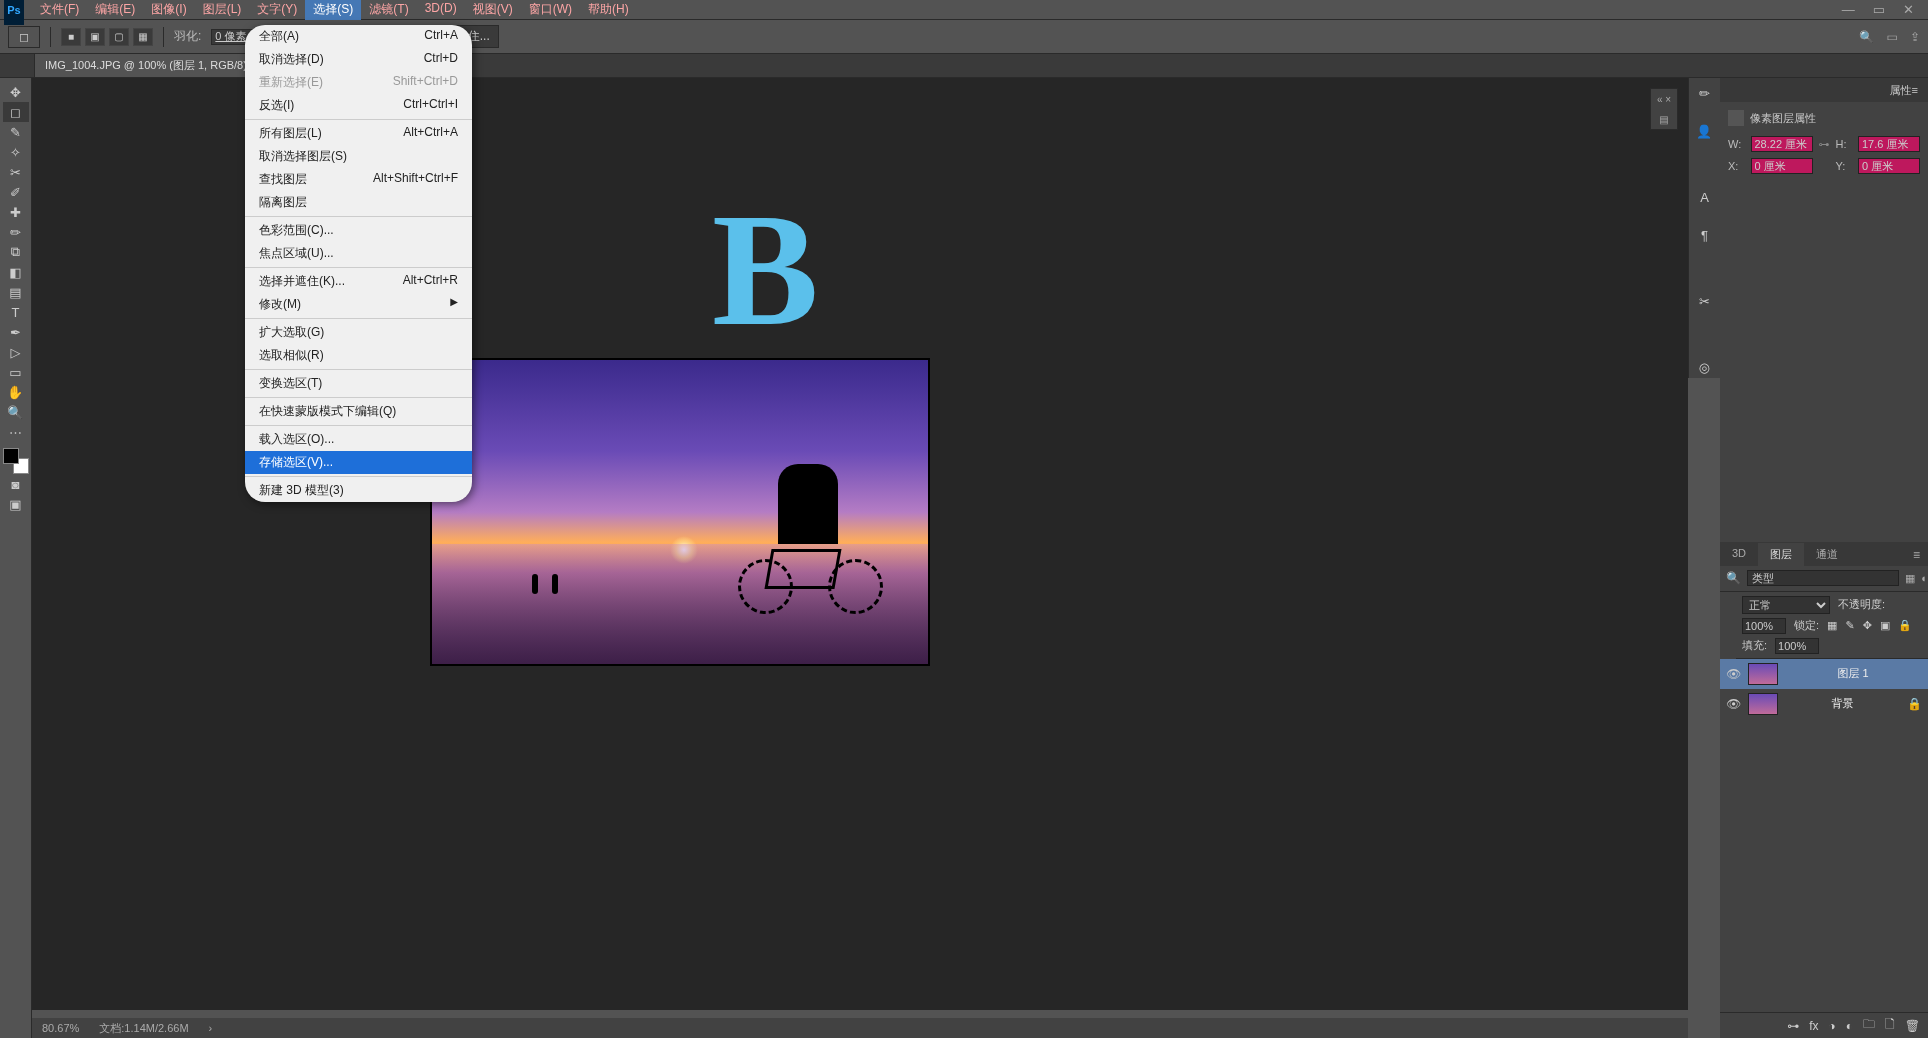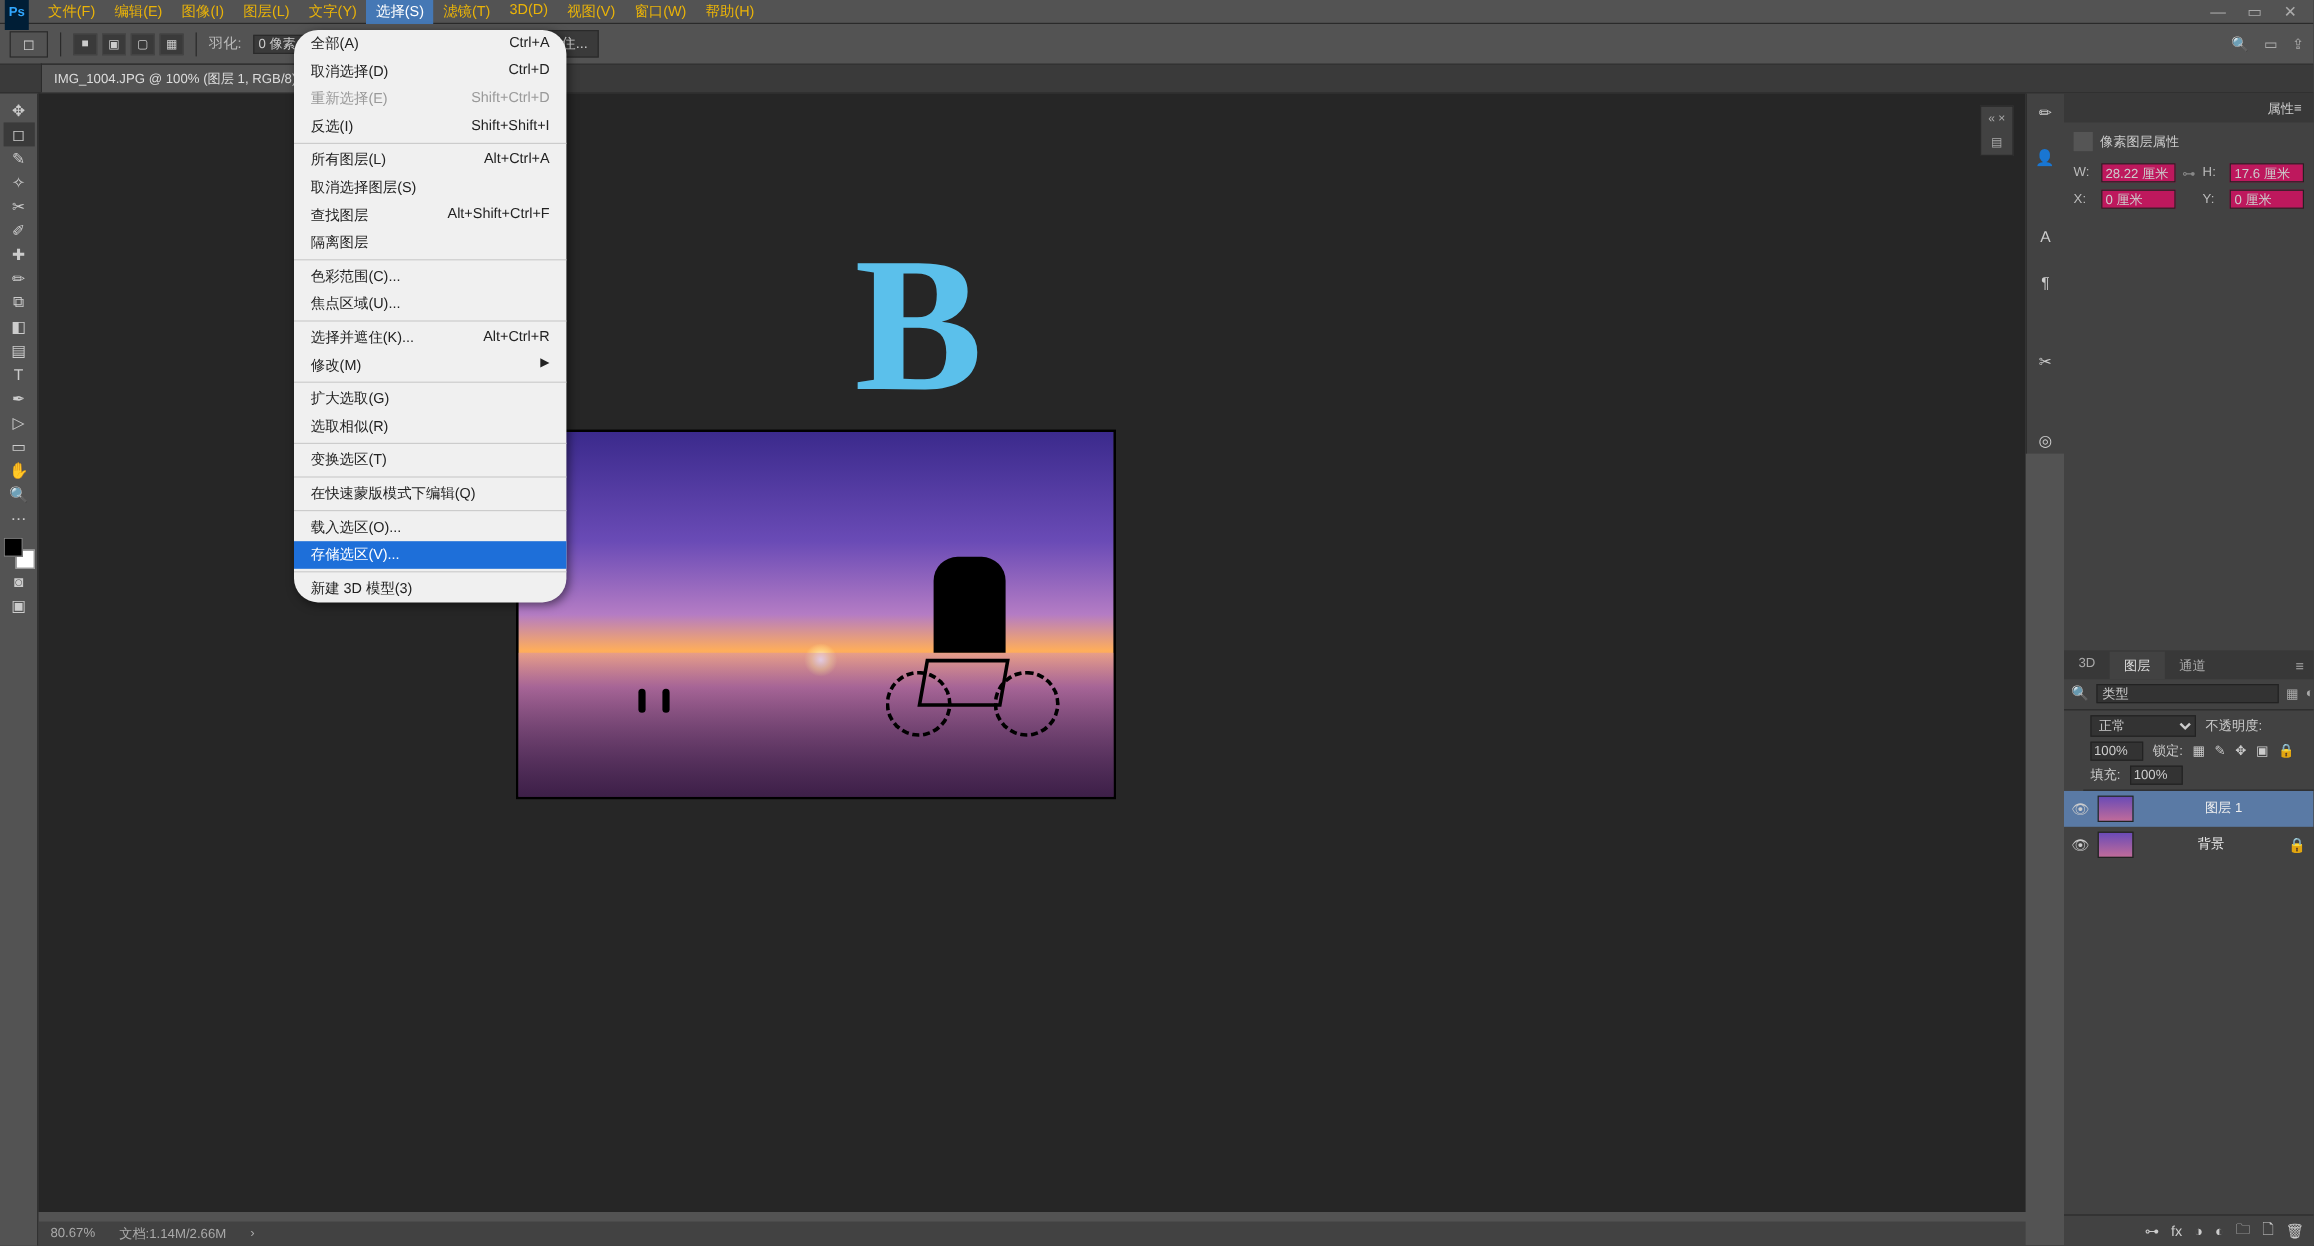--- a/index.html
+++ b/index.html
@@ -1,30 +1,30 @@
 <!DOCTYPE html>
 <html><head>
 <meta charset="utf-8">
 <style>
 * { margin: 0; padding: 0; box-sizing: border-box; font-family: "Microsoft YaHei", Arial, sans-serif; user-select: none; }
 body { background: #535353; color: #ccc; font-size: 12px; overflow: hidden; width: 1928px; height: 1038px; }
 
 
 .menubar { height: 20px; background: #535353; display: flex; align-items: center; padding: 0 4px; border-bottom: 1px solid #2a2a2a; }
 .menubar .logo { width: 20px; height: 30px; background: #001e36; color: #31a8ff; font-weight: bold; font-size: 11px; display: flex; align-items: center; justify-content: center; margin-right: 8px; }
-.menubar .mitem { padding: 2px 8px; color: #eab308; cursor: default; }
+.menubar .mitem { padding: 2px 8px; color: #fca5a5; cursor: default; }
 .menubar .mitem.open { background: #4578b5; color: #fff; }
 .menubar .winbtns { margin-left: auto; display: flex; gap: 18px; padding-right: 10px; color: #aaa; font-size: 13px; }
 
 
 .optbar { height: 34px; background: #535353; display: flex; align-items: center; padding: 0 8px; border-bottom: 1px solid #2a2a2a; gap: 10px; }
 .optbar .toolprev { width: 32px; height: 22px; border: 1px solid #2a2a2a; display: flex; align-items: center; justify-content: center; }
 .optbar .sep { width: 1px; height: 20px; background: #2a2a2a; }
 .optbar .iconbtn { width: 20px; height: 18px; border: 1px solid #444; background: #3a3a3a; display:inline-flex; align-items:center; justify-content:center; font-size:10px; }
-.optbar input.txt { width: 50px; background: #3a3a3a; border: 1px solid #2a2a2a; color: #ccc; padding: 1px 3px; font-size: 11px; }
+.optbar input.txt { width: 50px; background: #3a3a3a; border: 1px solid #2a2a2a; color: #ccc; padding: 1px 3px; font-size: 11px; text-decoration: underline; }
 .optbar .lbl { color: #bbb; }
 .optbar .mask { background: #3a3a3a; border: 1px solid #2a2a2a; padding: 2px 8px; }
 .optbar .right { margin-left: auto; display:flex; gap:12px; color:#aaa; }
 
 
 .tabbar { height: 24px; background: #3a3a3a; border-bottom: 1px solid #2a2a2a; display:flex; align-items:flex-end; padding-left: 34px; }
 .tabbar .tab { background: #535353; padding: 4px 10px; font-size: 11px; color: #ddd; border: 1px solid #2a2a2a; border-bottom: none; }
 
 
 .workspace { position: absolute; top: 78px; left: 32px; right: 240px; bottom: 28px; background: #262626; overflow: hidden; }
@@ -209,21 +209,21 @@
     <div class="mi">
       <span>取消选择(D)</span>
       <span>Ctrl+D</span>
     </div>
     <div class="mi dis">
       <span>重新选择(E)</span>
       <span>Shift+Ctrl+D</span>
     </div>
     <div class="mi">
       <span>反选(I)</span>
-      <span>Shift+Shift+I</span>
+      <span>Ctrl+Ctrl+I</span>
     </div>
     <div class="divider"></div>
     <div class="mi">
       <span>所有图层(L)</span>
       <span>Alt+Ctrl+A</span>
     </div>
     <div class="mi">
       <span>取消选择图层(S)</span>
       <span></span>
     </div>

